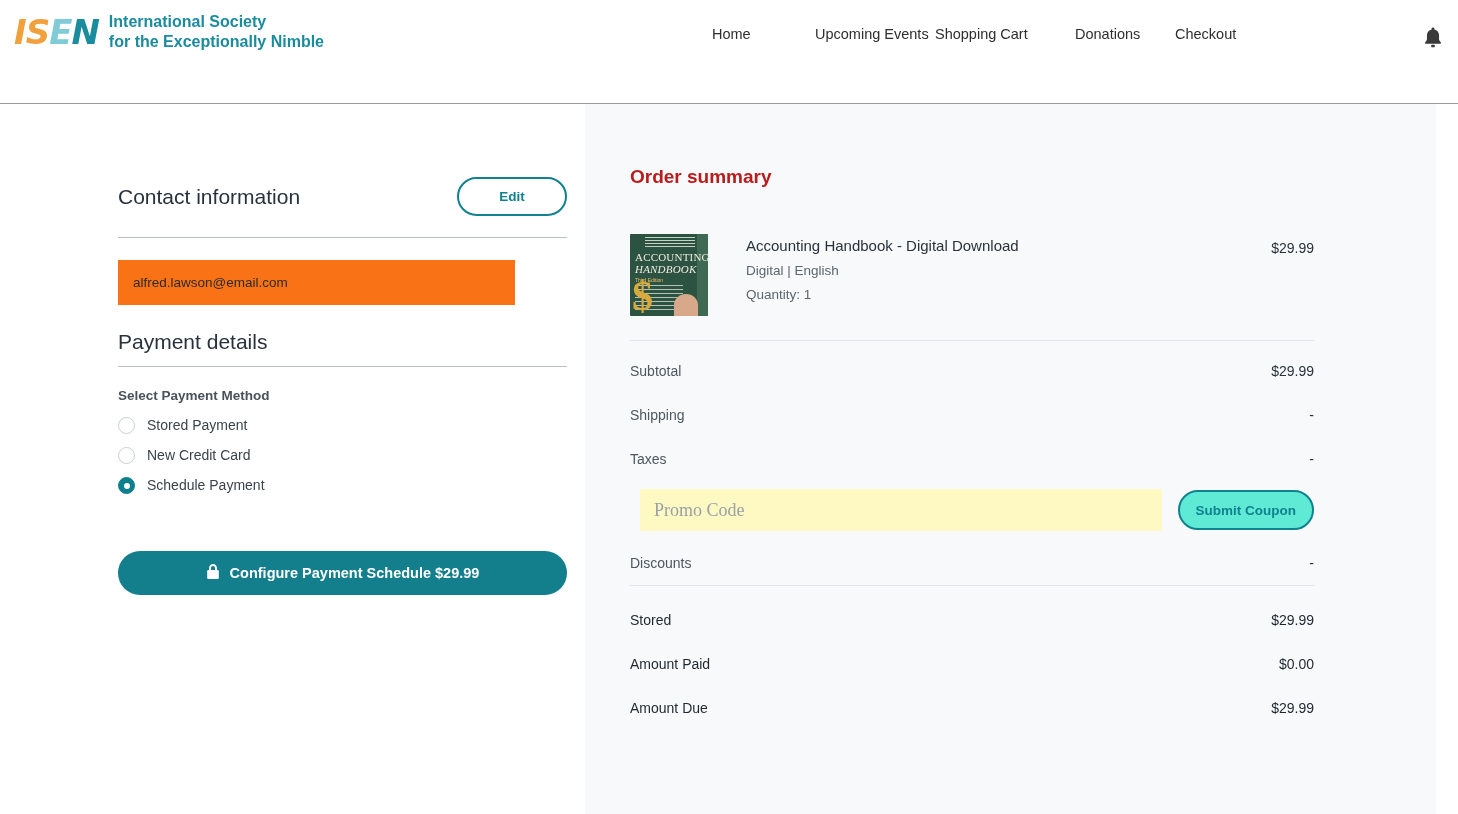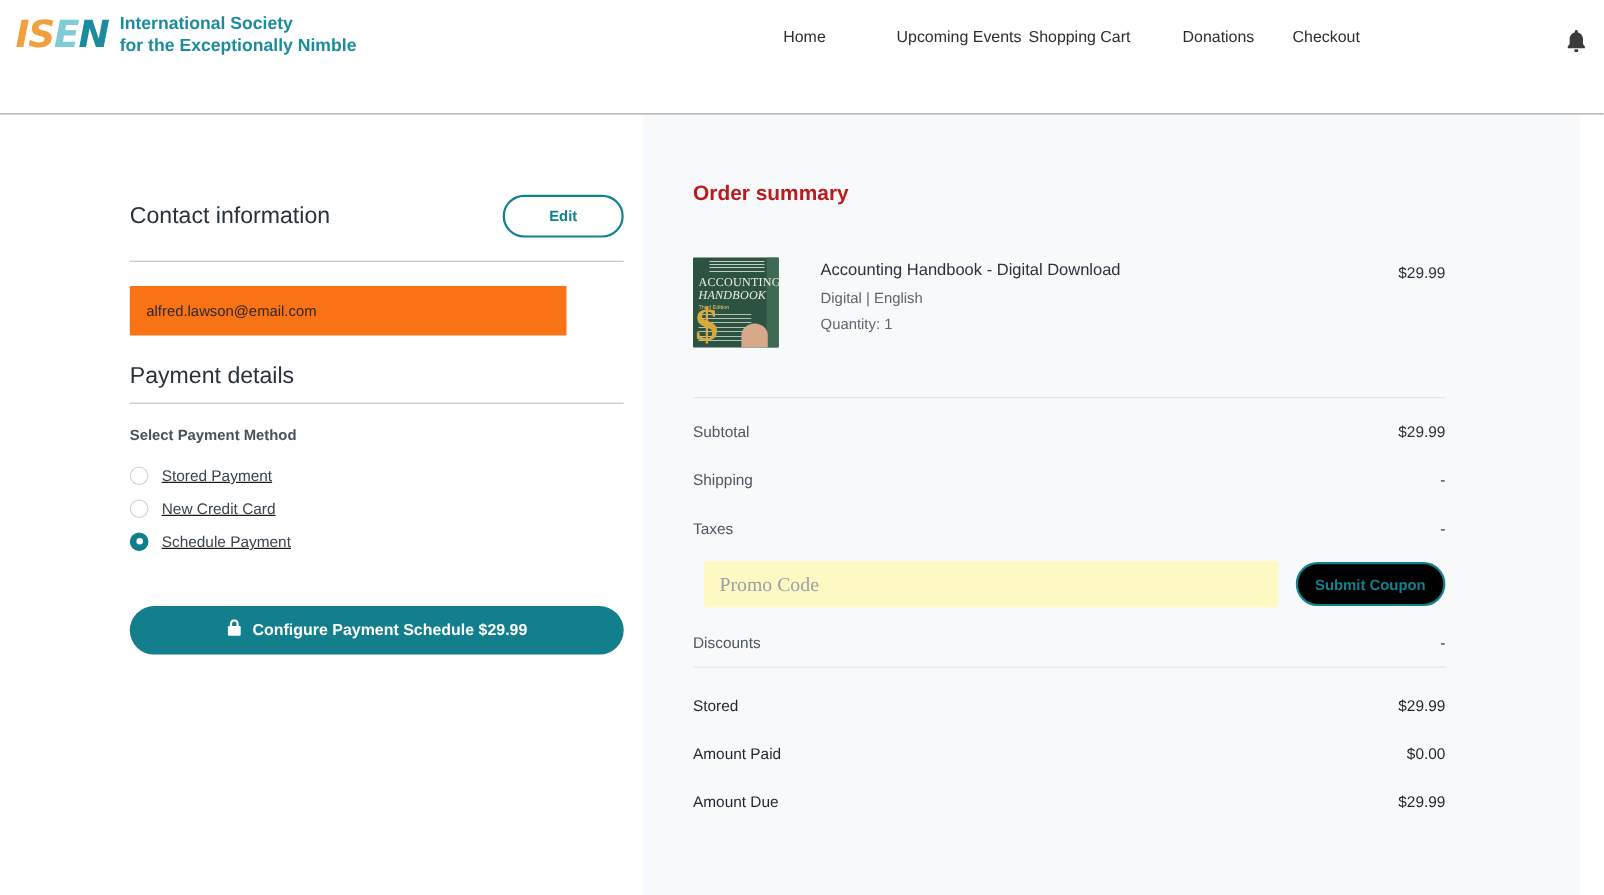--- a/index.html
+++ b/index.html
@@ -137,25 +137,23 @@
   }
   .field-label {
     margin-top: 21px;
     font-size: 13.5px;
     font-weight: bold;
     color: #49525a;
   }
   .radio-list { margin-top: 14px; }
   .radio-row {
     display: flex;
-    align-items: center;
     gap: 12px;
     height: 30px;
     cursor: pointer;
-    text-decoration: underline;
   }
   .radio {
     width: 17px; height: 17px;
     border-radius: 50%;
     border: 1.5px solid #c9cfd4;
     background: #fff;
     flex: none;
     position: relative;
   }
   .radio.checked {
@@ -192,21 +190,21 @@
 
   
   .summary-title {
     font-size: 19px;
     color: #b91c1c;
     margin-bottom: 46px;
   }
   .item-row {
     display: flex;
     align-items: flex-start;
-    padding-bottom: 45px;
+    padding-bottom: 24px;
     border-bottom: 1px solid #e1e5e9;
   }
   .book {
     width: 78px; height: 82px;
     flex: none;
     background: #2c5241;
     position: relative;
     overflow: hidden;
     border-radius: 1px;
   }
@@ -286,21 +284,21 @@
     border: none;
     padding: 0 14px;
     font-size: 18px;
     color: #2b2b2b;
     font-family: Liberation Serif, serif;
     outline: none;
   }
   .promo-input::placeholder { color: #9aa1a7; }
   .promo-btn {
     border: 2px solid #10818f;
-    background: #000000;
+    background: #5eead4;
     color: #10818f;
     font-weight: bold;
     font-size: 13.5px;
     border-radius: 999px;
     height: 40px;
     padding: 0 16px;
     cursor: pointer;
     white-space: nowrap;
     font-family: "Liberation Sans", sans-serif;
   }

